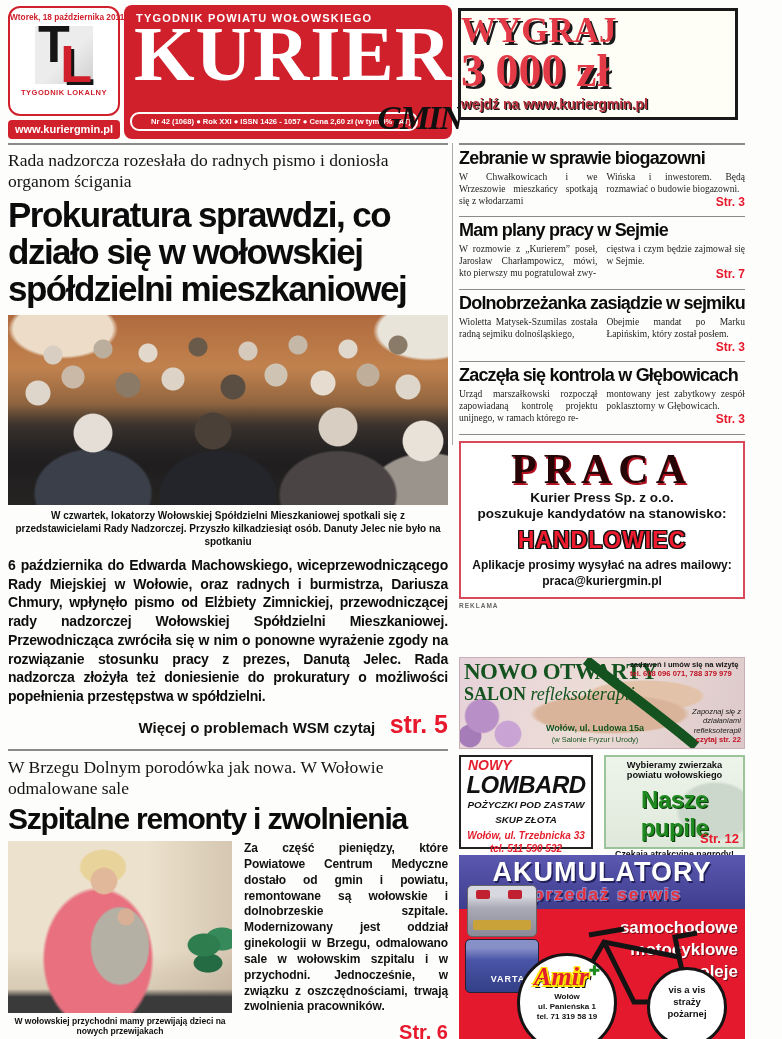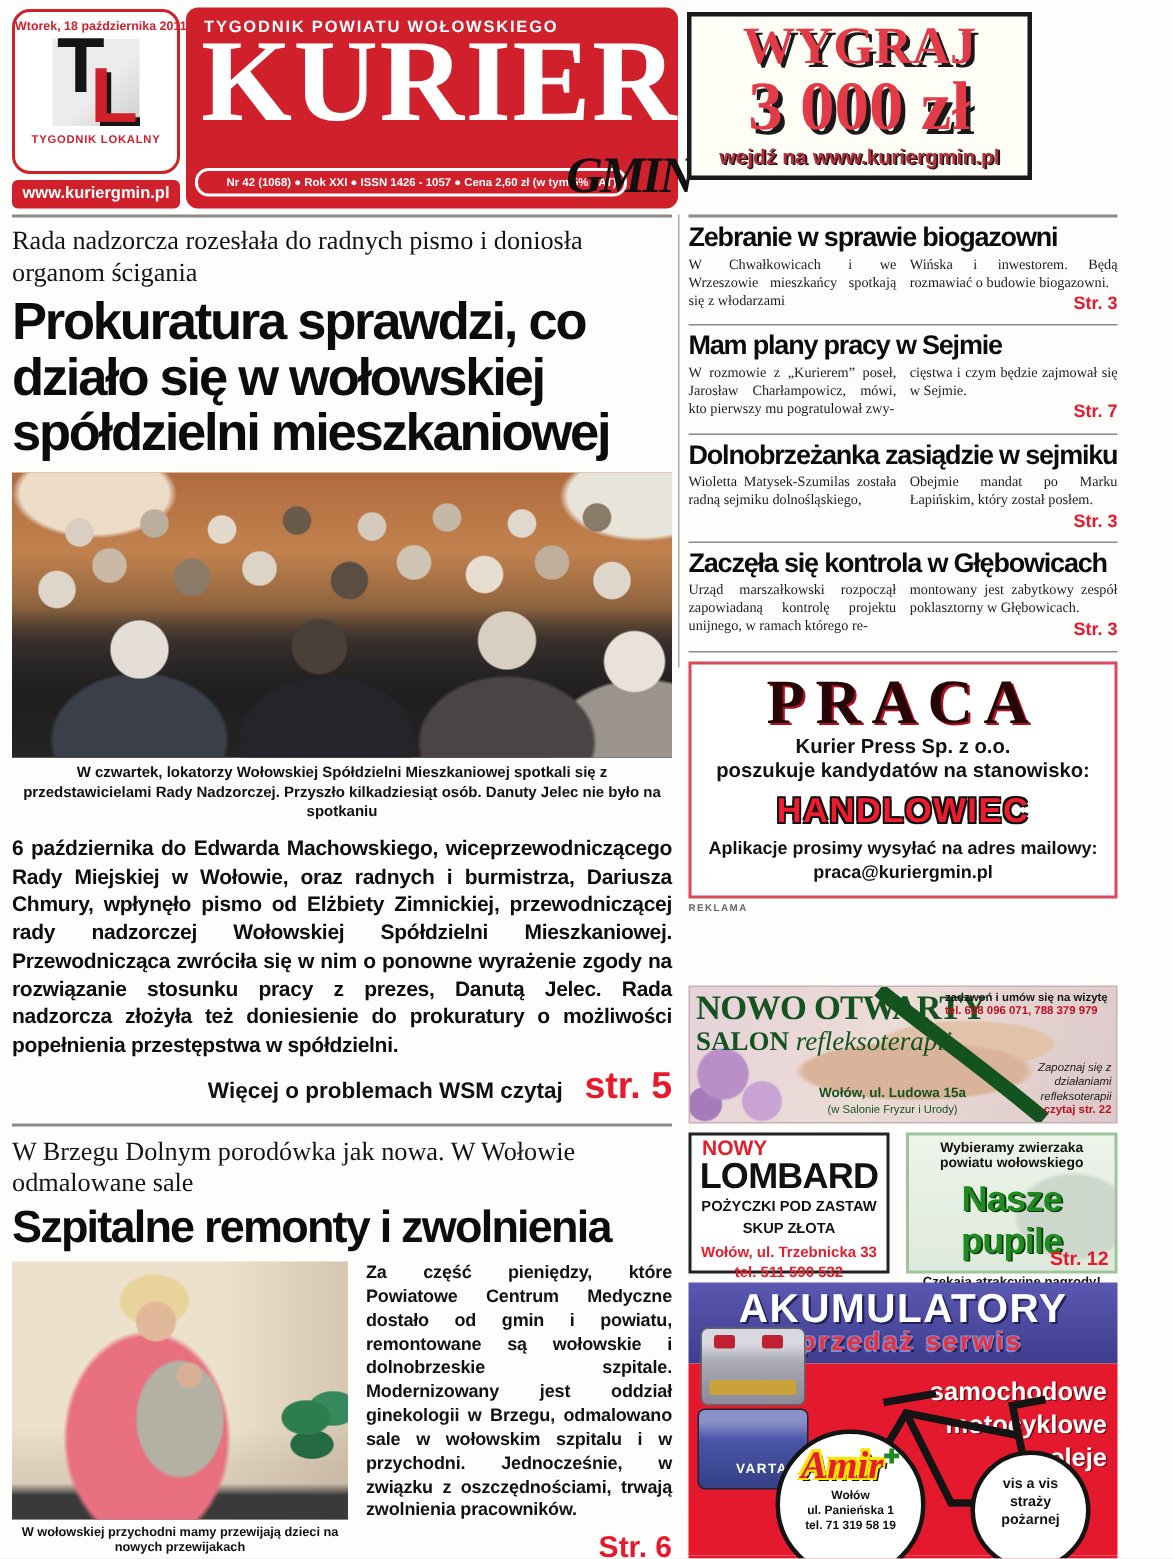--- a/index.html
+++ b/index.html
@@ -24,22 +24,22 @@
   .tagline{text-align:left;padding:7px 12px 0;font-weight:bold;font-size:11px;letter-spacing:1.2px;}
   .kurier-title{font-family:"Liberation Serif",serif;font-weight:bold;font-size:78px;line-height:.92;
                 text-align:right;margin-top:-6px;letter-spacing:1px;}
   .masthead-bottom{position:absolute;bottom:6px;left:6px;right:0;height:26px;}
   .issue-pill{position:absolute;left:0;bottom:2px;width:288px;border:2px solid #fff;border-radius:9px;
               font-size:7.6px;font-weight:bold;white-space:nowrap;overflow:hidden;padding:3px 19px;
               text-align:center;box-sizing:border-box;}
   .gmin{position:absolute;right:-10px;bottom:-4px;font-family:"Liberation Serif",serif;font-weight:bold;
         font-style:italic;font-size:34px;color:#101010;letter-spacing:-2px;}
 
-  .promo-box{position:absolute;left:458px;top:8px;width:230px;height:112px;background:#fffef6;
-             border:3px solid #191919;box-sizing:border-box;text-align:center;}
+  .promo-box{position:absolute;left:458px;top:8px;width:280px;height:112px;background:#fffef6;
+             border:3px solid #191919;box-sizing:border-box;text-align:left;}
   .promo1{font-family:"Liberation Serif",serif;font-weight:bold;font-size:35px;line-height:1.0;
           color:#e23b47;text-shadow:2.5px 2.5px 0 #191919;margin-top:2px;}
   .promo2{font-family:"Liberation Serif",serif;font-weight:bold;font-size:46px;line-height:1.0;
           color:#e23b47;text-shadow:3px 3px 0 #191919;}
   .promo3{font-size:14px;font-weight:bold;color:#b5303a;text-shadow:1.2px 1.2px 0 #191919;margin-top:2px;}
 
   
   .left-col{position:absolute;left:8px;top:143px;width:440px;border-top:2px solid #8a8a8a;padding-top:5px;}
   .kicker{font-family:"Liberation Serif",serif;font-size:17.5px;line-height:1.22;color:#141414;}
   .headline-main{font-size:35px;font-weight:bold;letter-spacing:-1.5px;line-height:1.06;color:#0c0c0c;
@@ -140,21 +140,21 @@
   .salon-info{position:absolute;right:3px;bottom:3px;width:80px;font-size:7.6px;font-style:italic;
               text-align:right;line-height:1.25;color:#222;}
   .salon-read{color:#c01020;font-weight:bold;font-style:normal;}
   .salon-address{position:absolute;left:86px;bottom:3px;font-size:9px;font-weight:bold;color:#14531f;
                  text-align:center;line-height:1.2;}
   .salon-address small{font-weight:normal;font-size:7.5px;}
   .swoosh{position:absolute;right:0;top:0;}
 
   .lombard-row{display:flex;gap:11px;margin-top:6px;}
   .lombard-box{width:134px;height:94px;border:2px solid #222;box-sizing:border-box;background:#fff;
-               text-align:center;padding-top:1px;}
+               text-align:center;padding-top:1px;font-style:italic;}
   .lombard-nowy{color:#e31e2d;font-weight:bold;font-size:14px;text-align:left;padding-left:7px;line-height:1.1;}
   .lombard-name{font-size:24px;font-weight:bold;letter-spacing:-.5px;line-height:1;}
   .lombard-line{font-size:9.8px;font-weight:bold;line-height:1.3;margin-top:2px;}
   .lombard-addr{color:#e31e2d;font-weight:bold;font-size:10px;margin-top:4px;line-height:1.25;}
   .pupile-box{flex:1;height:94px;border:2px solid #9bc49b;box-sizing:border-box;position:relative;
               text-align:center;padding:3px 2px 0;
               background:radial-gradient(40px 30px at 80% 60%,#cdd8cc 0 90%,transparent 100%),
                          linear-gradient(#edf4ea,#dfe9db);}
   .pupile-line1{font-size:9.3px;font-weight:bold;line-height:1.15;}
   .pupile-title{font-size:24px;font-weight:bold;color:#1f8a1f;letter-spacing:-.5px;margin:5px 0 7px;

